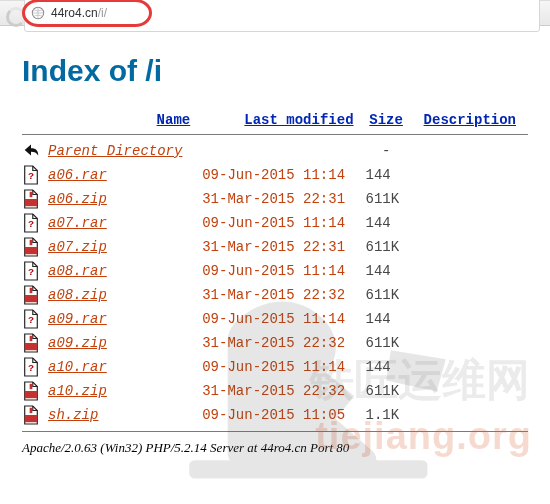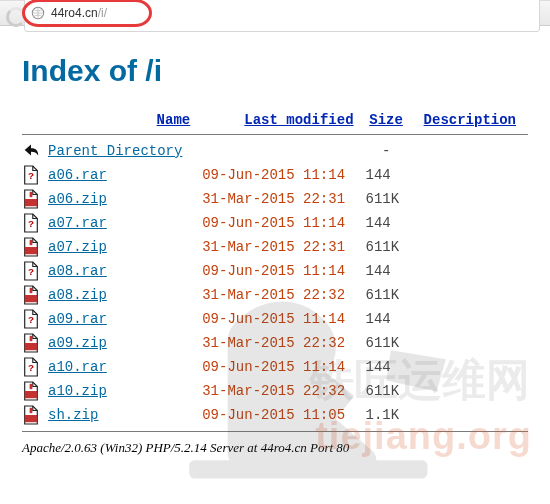--- a/index.html
+++ b/index.html
@@ -71,21 +71,21 @@
       color: #0369a1;
     }
     table { border-collapse: collapse; width: 100%; }
     th {
       text-align: right;
       padding: 2px 12px 2px 0;
       font-weight: bold;
     }
     th a { color: #0026b3; text-decoration: underline; }
     td { padding: 2px 8px 2px 0; white-space: nowrap; color: #333; }
-    td a { color: #0369a1; text-decoration: underline; }
+    td a { color: #c2410c; text-decoration: underline; font-style: italic; }
     .col-icon { width: 22px; }
     .col-mod { color: #c2410c; }
     .col-size { color: #474747; text-align: left; }
     .header-rule td { padding: 0; }
     .header-rule hr { border: none; border-top: 1px solid #7a7a7a; margin: 4px 0; }
     .icon-cell { width: 20px; }
     .f-icon {
       display: inline-block;
       width: 18px; height: 20px;
       position: relative;

